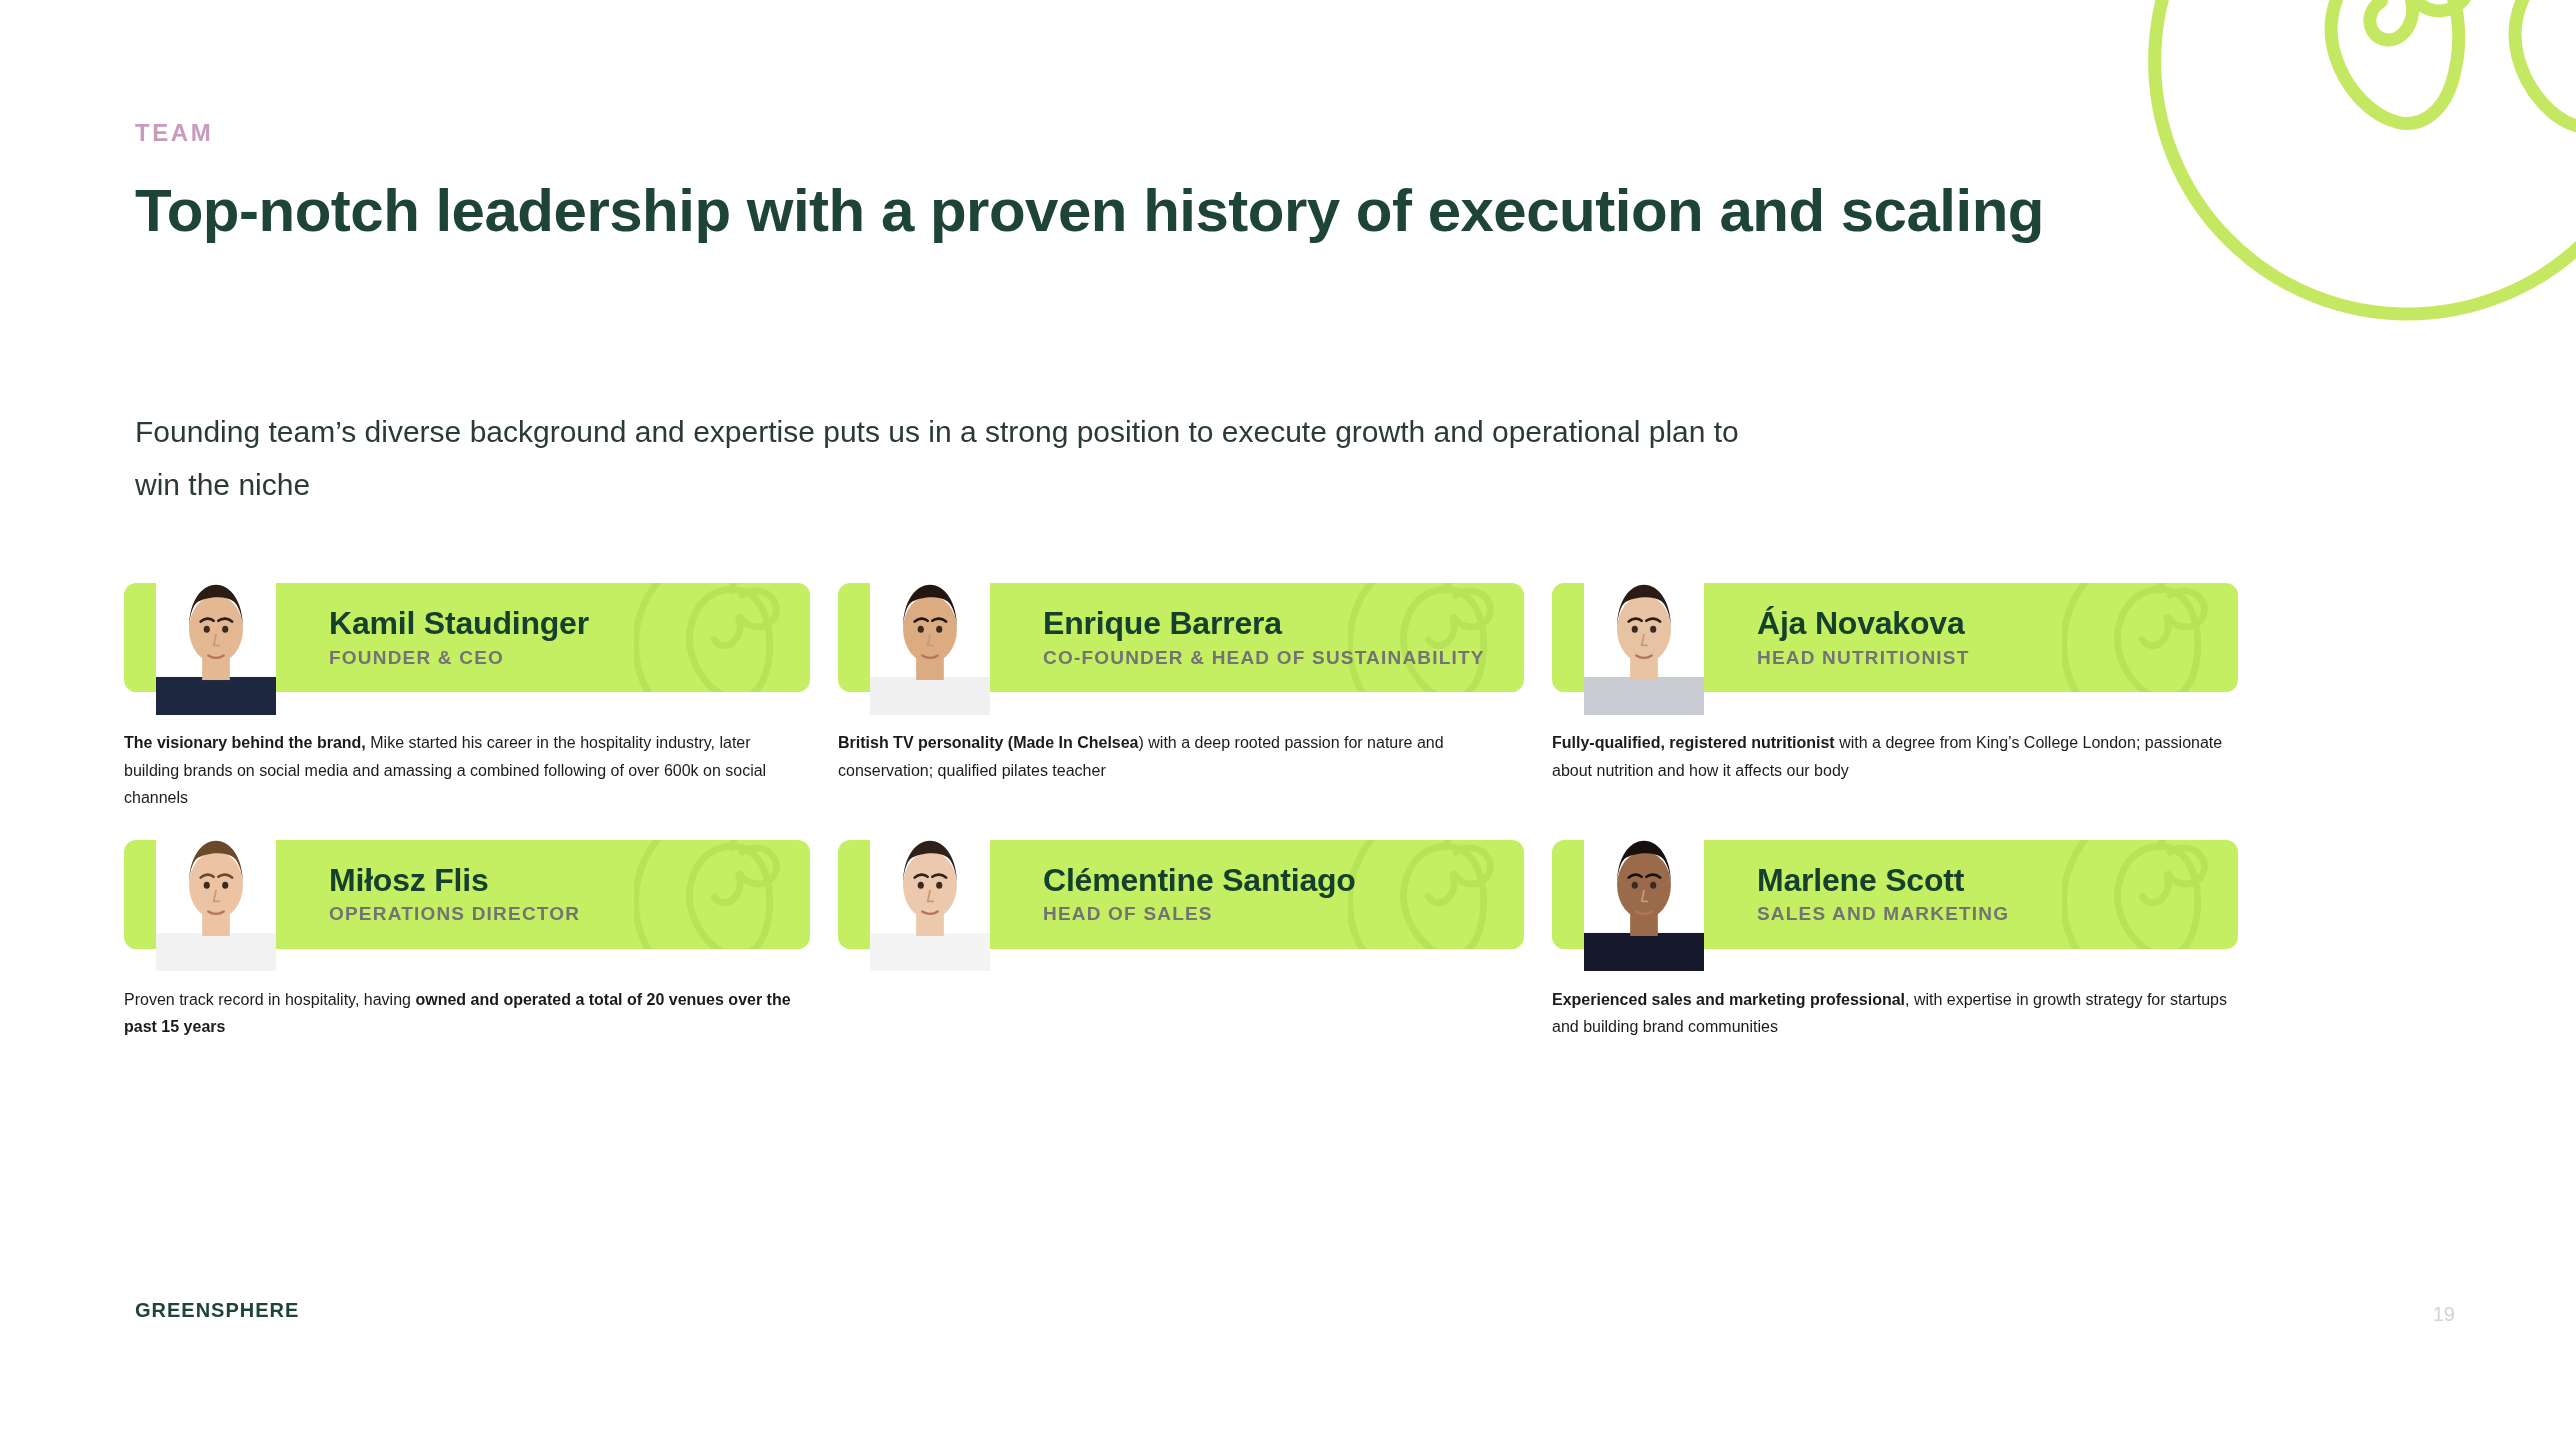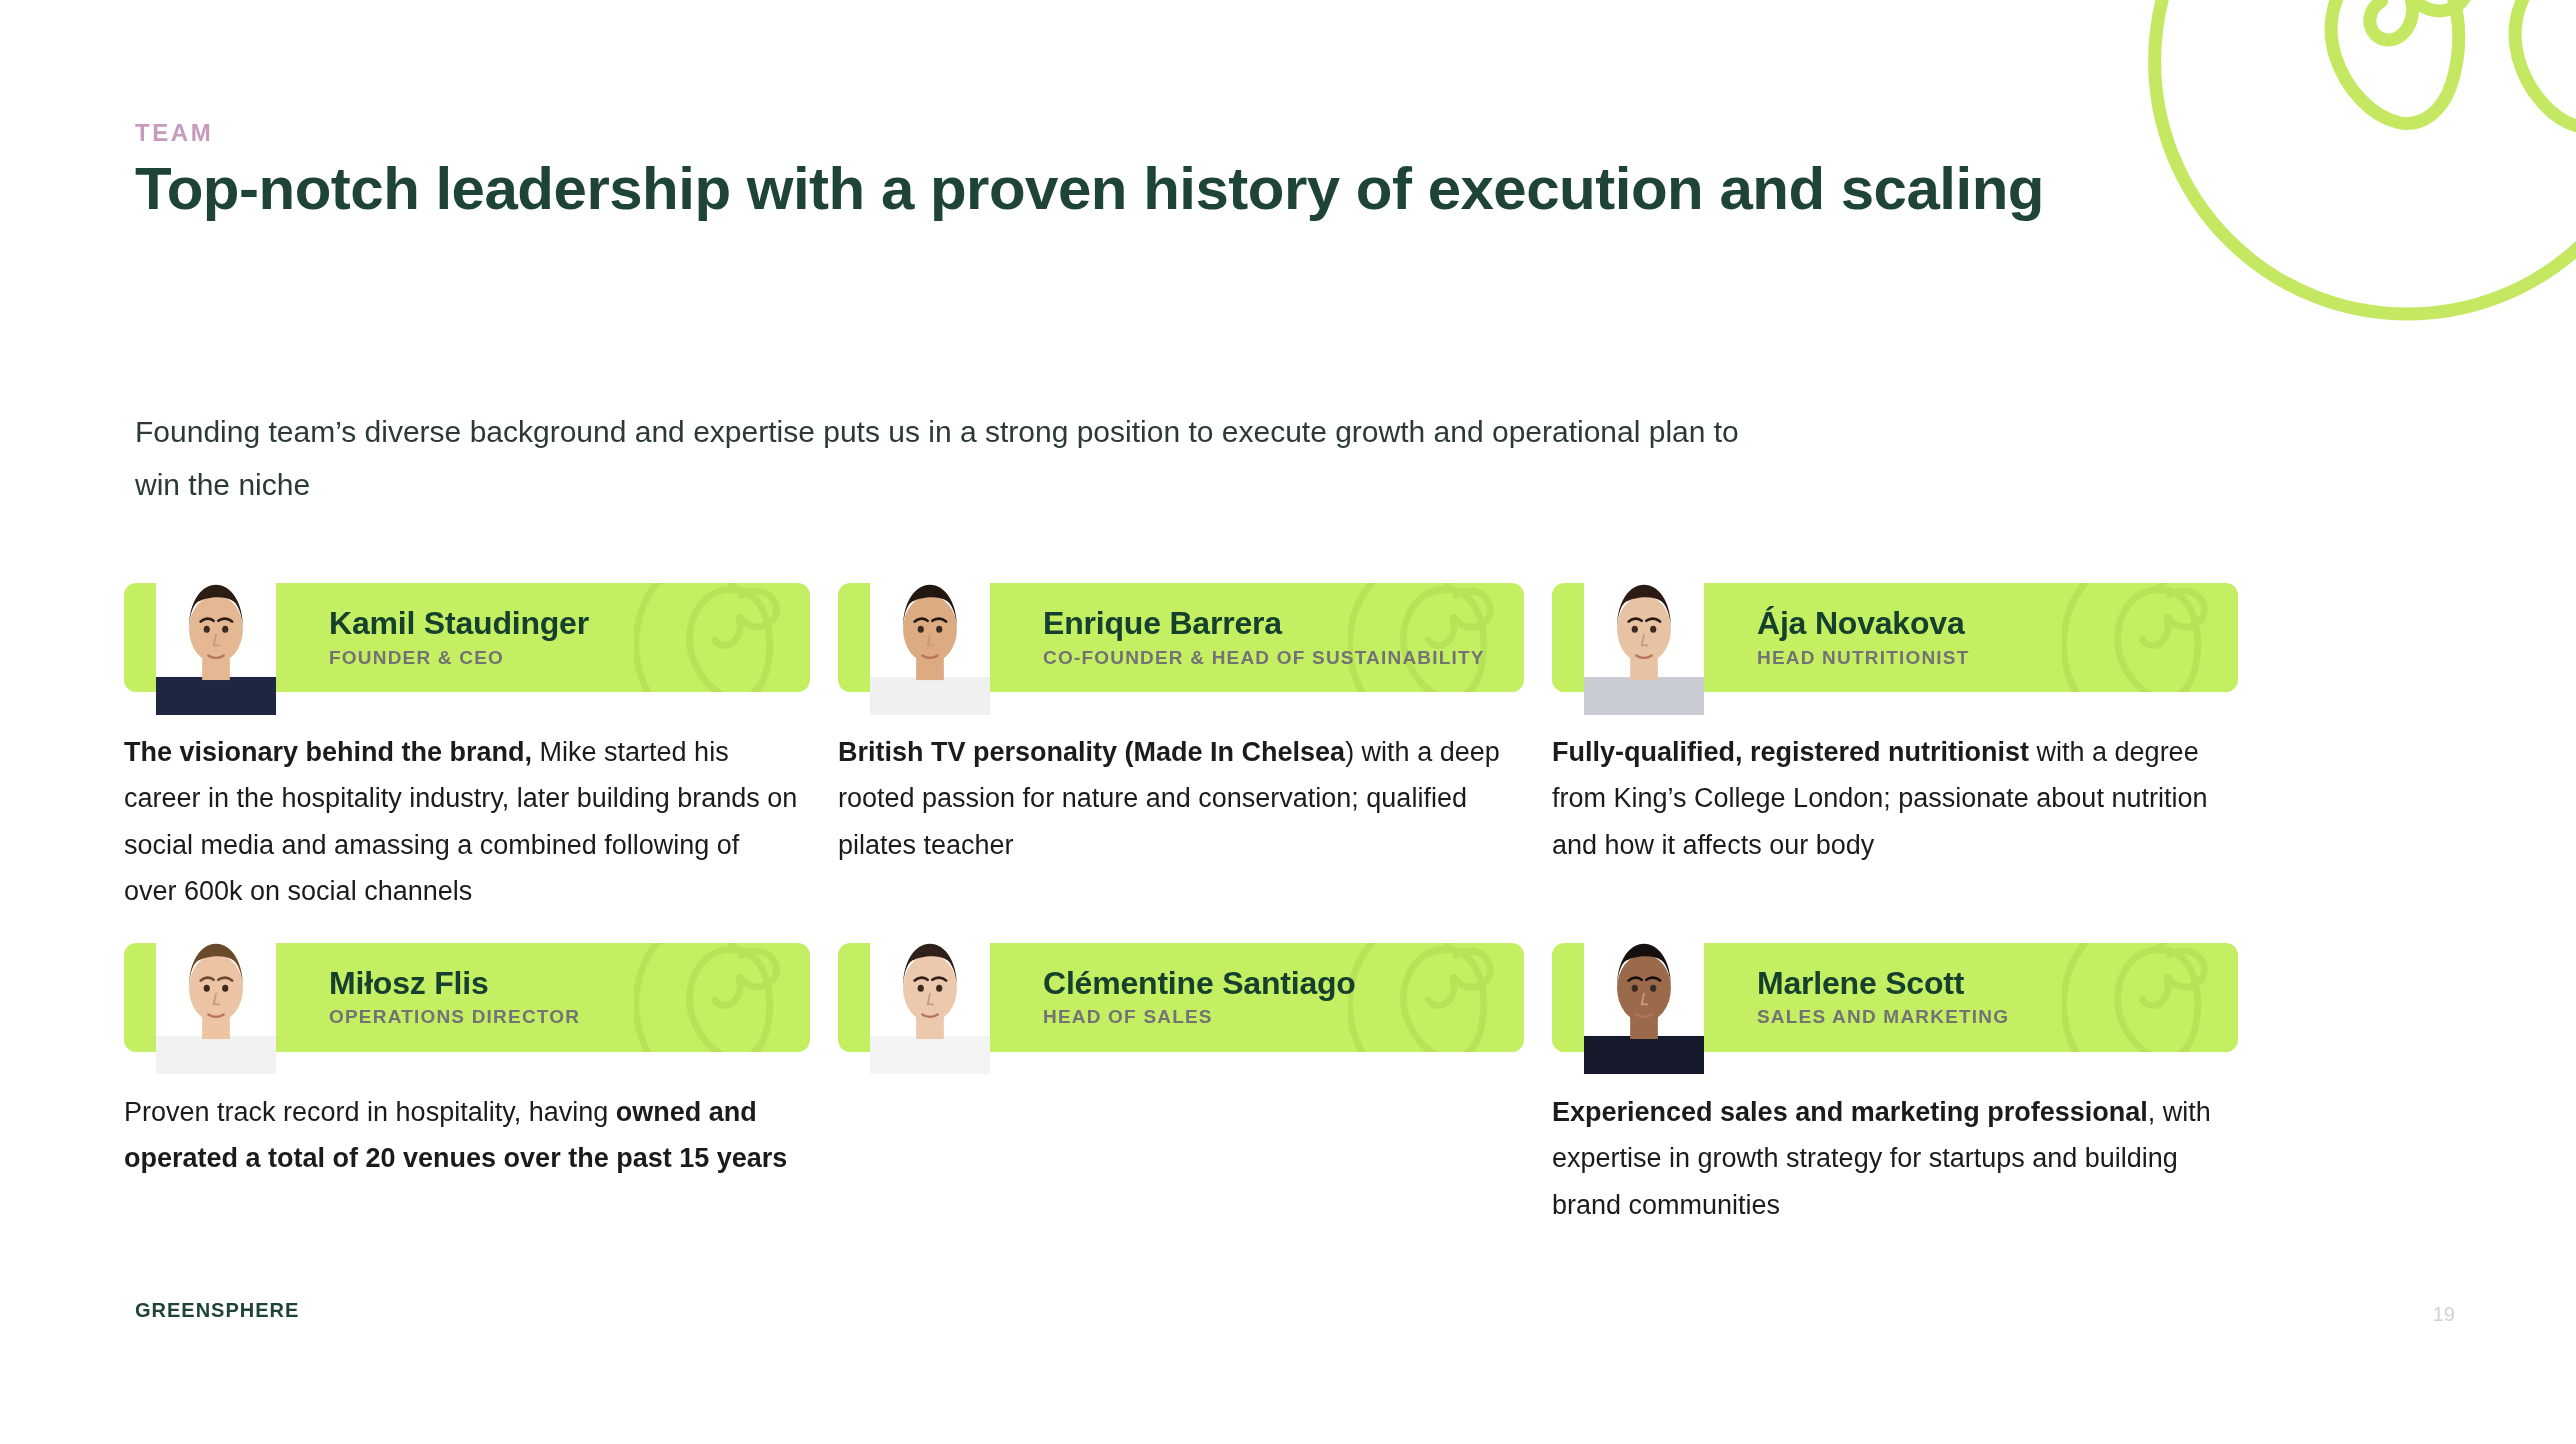--- a/index.html
+++ b/index.html
@@ -31,21 +31,21 @@
     top:119px;
     font-size:24px;
     font-weight:bold;
     letter-spacing:2.6px;
     color:#c89bbd;
   }
 
   .slide-title {
     position:absolute;
     left:135px;
-    top:154px;
+    top:176px;
     width:2269px;
     font-size:60px;
     line-height:1.18;
     font-weight:bold;
     letter-spacing:-0.5px;
     color:#1d4434;
   }
 
   .slide-subtitle {
     position:absolute;
@@ -126,21 +126,21 @@
     margin-top:5.4px;
     font-size:19px;
     font-weight:bold;
     letter-spacing:1.2px;
     color:#737373;
     line-height:1.1;
   }
 
   .member-bio {
     margin-top:37px;
-    font-size:27px;
+    font-size:16px;
     line-height:1.72;
     color:#1b1b1b;
     width:675px;
   }
   .member-bio b { font-weight:bold; }
 
   
   .brand-logo {
     position:absolute;
     left:135px;

